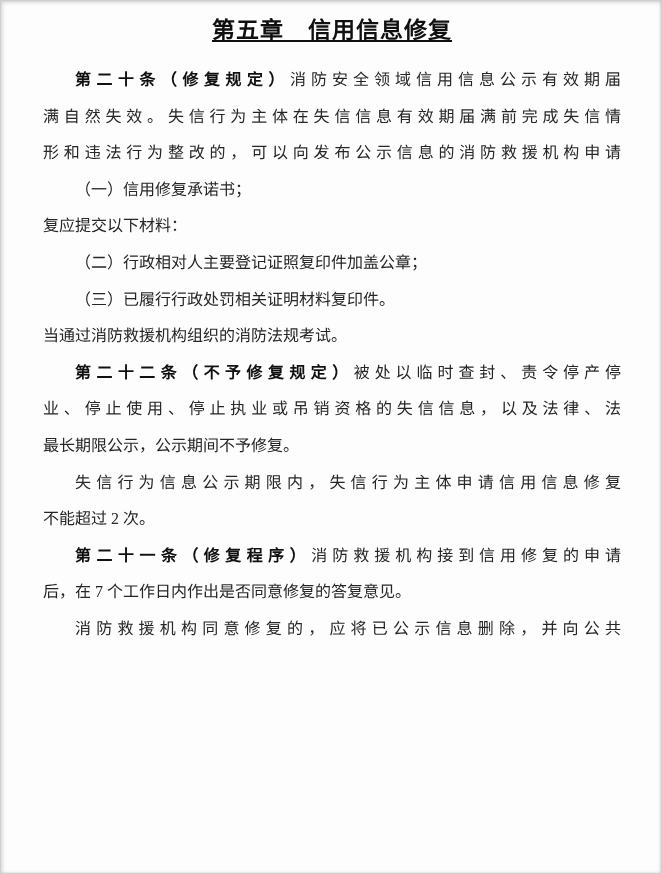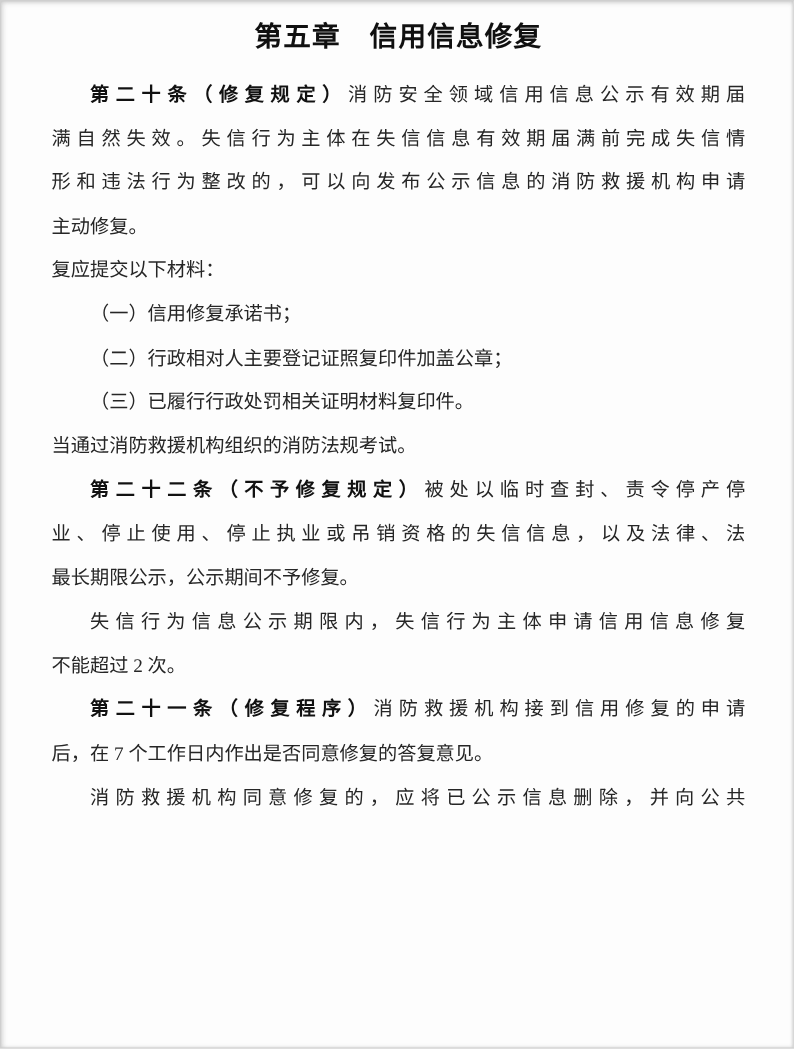--- a/index.html
+++ b/index.html
@@ -28,20 +28,21 @@
   }
   .doc-title {
     text-align: center;
     font-family: "Liberation Sans", "DejaVu Sans", sans-serif;
     font-weight: 700;
     font-size: 23px;
     line-height: 30px;
     color: #101010;
     letter-spacing: 1px;
     margin: 0;
+    text-decoration: underline;
   }
   .body-lines {
     margin-top: 17px;
     font-family: "Liberation Serif", "DejaVu Serif", serif;
     font-size: 16px;
     color: #262626;
   }
   .line {
     line-height: 36.6px;
     height: 36.6px;
@@ -78,23 +79,22 @@
 </head>
 <body>
 
 <div class="page">
   <div class="inner">
     <div class="doc-title">第五章　信用信息修复</div>
     <div class="body-lines">
         <div class="line full indent"><span class="lead">第二十条（修复规定）</span><span class="body-text">消防安全领域信用信息公示有效期届</span></div>
         <div class="line full"><span class="body-text">满自然失效。失信行为主体在失信信息有效期届满前完成失信情</span></div>
         <div class="line full"><span class="body-text">形和违法行为整改的，可以向发布公示信息的消防救援机构申请</span></div>
-        <div class="line"><span class="body-text">主动修复。</span></div>
+        <div class="line indent"><span class="body-text">（一）信用修复承诺书；</span></div>
         <div class="line"><span class="body-text">复应提交以下材料：</span></div>
-        <div class="line indent"><span class="body-text">（一）信用修复承诺书；</span></div>
         <div class="line indent"><span class="body-text">（二）行政相对人主要登记证照复印件加盖公章；</span></div>
         <div class="line indent"><span class="body-text">（三）已履行行政处罚相关证明材料复印件。</span></div>
         <div class="line"><span class="body-text">当通过消防救援机构组织的消防法规考试。</span></div>
         <div class="line full indent"><span class="lead">第二十二条（不予修复规定）</span><span class="body-text">被处以临时查封、责令停产停</span></div>
         <div class="line full"><span class="body-text">业、停止使用、停止执业或吊销资格的失信信息，以及法律、法</span></div>
         <div class="line"><span class="body-text">最长期限公示，公示期间不予修复。</span></div>
         <div class="line full indent"><span class="body-text">失信行为信息公示期限内，失信行为主体申请信用信息修复</span></div>
         <div class="line"><span class="body-text">不能超过 2 次。</span></div>
         <div class="line full indent"><span class="lead">第二十一条（修复程序）</span><span class="body-text">消防救援机构接到信用修复的申请</span></div>
         <div class="line"><span class="body-text">后，在 7 个工作日内作出是否同意修复的答复意见。</span></div>

